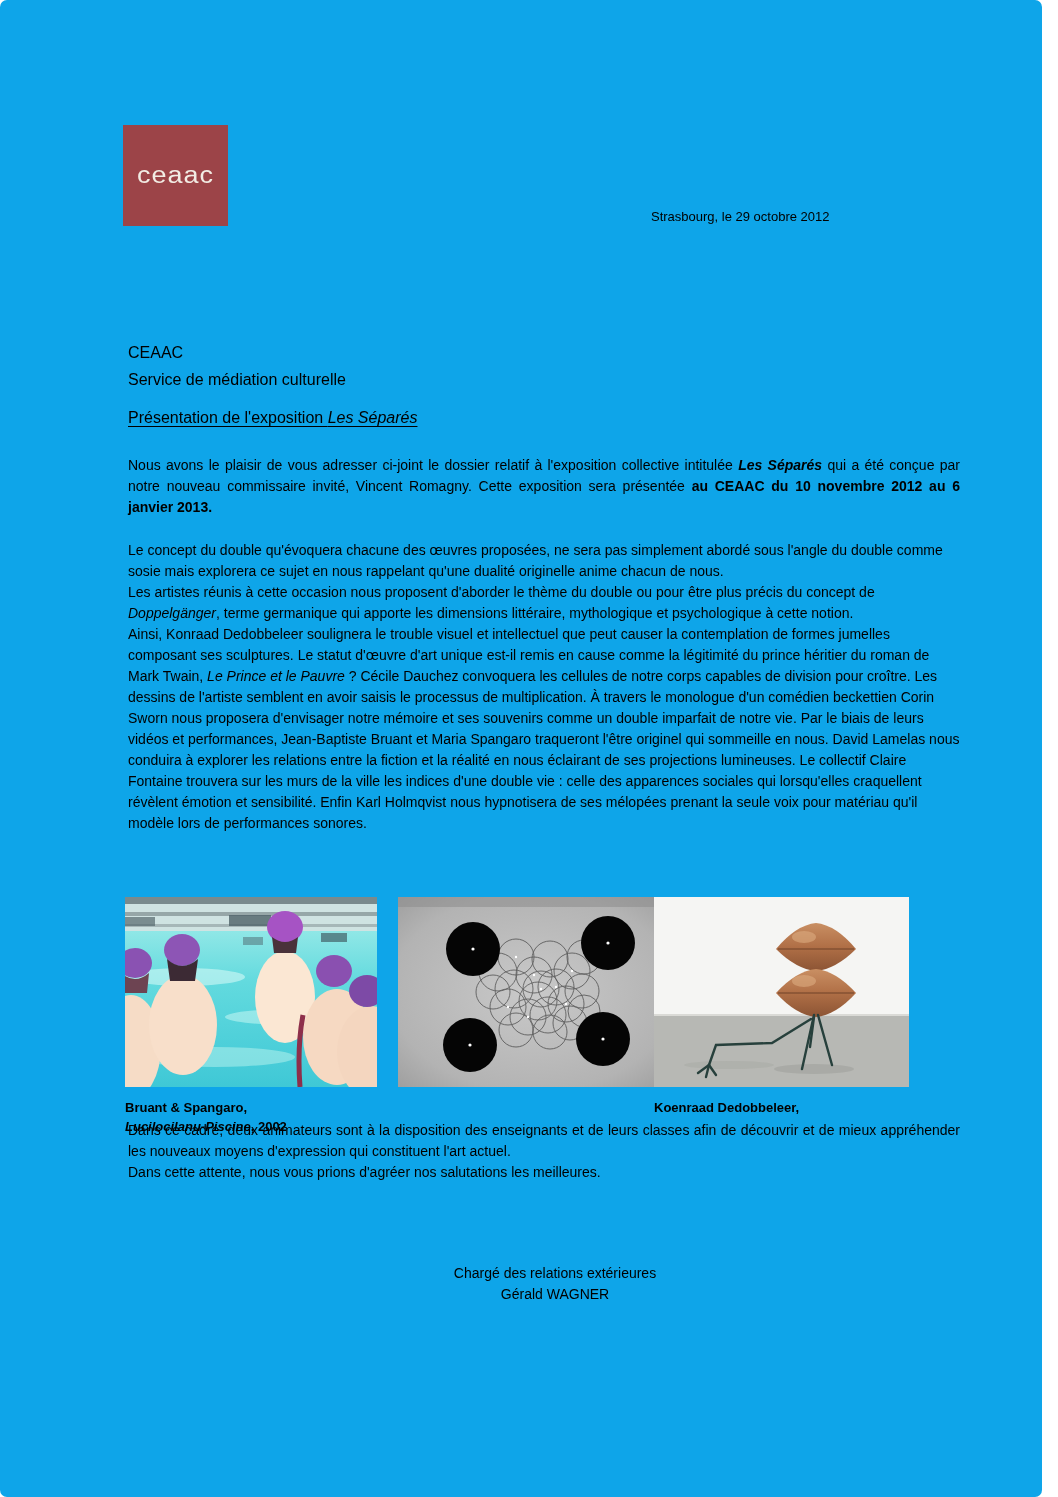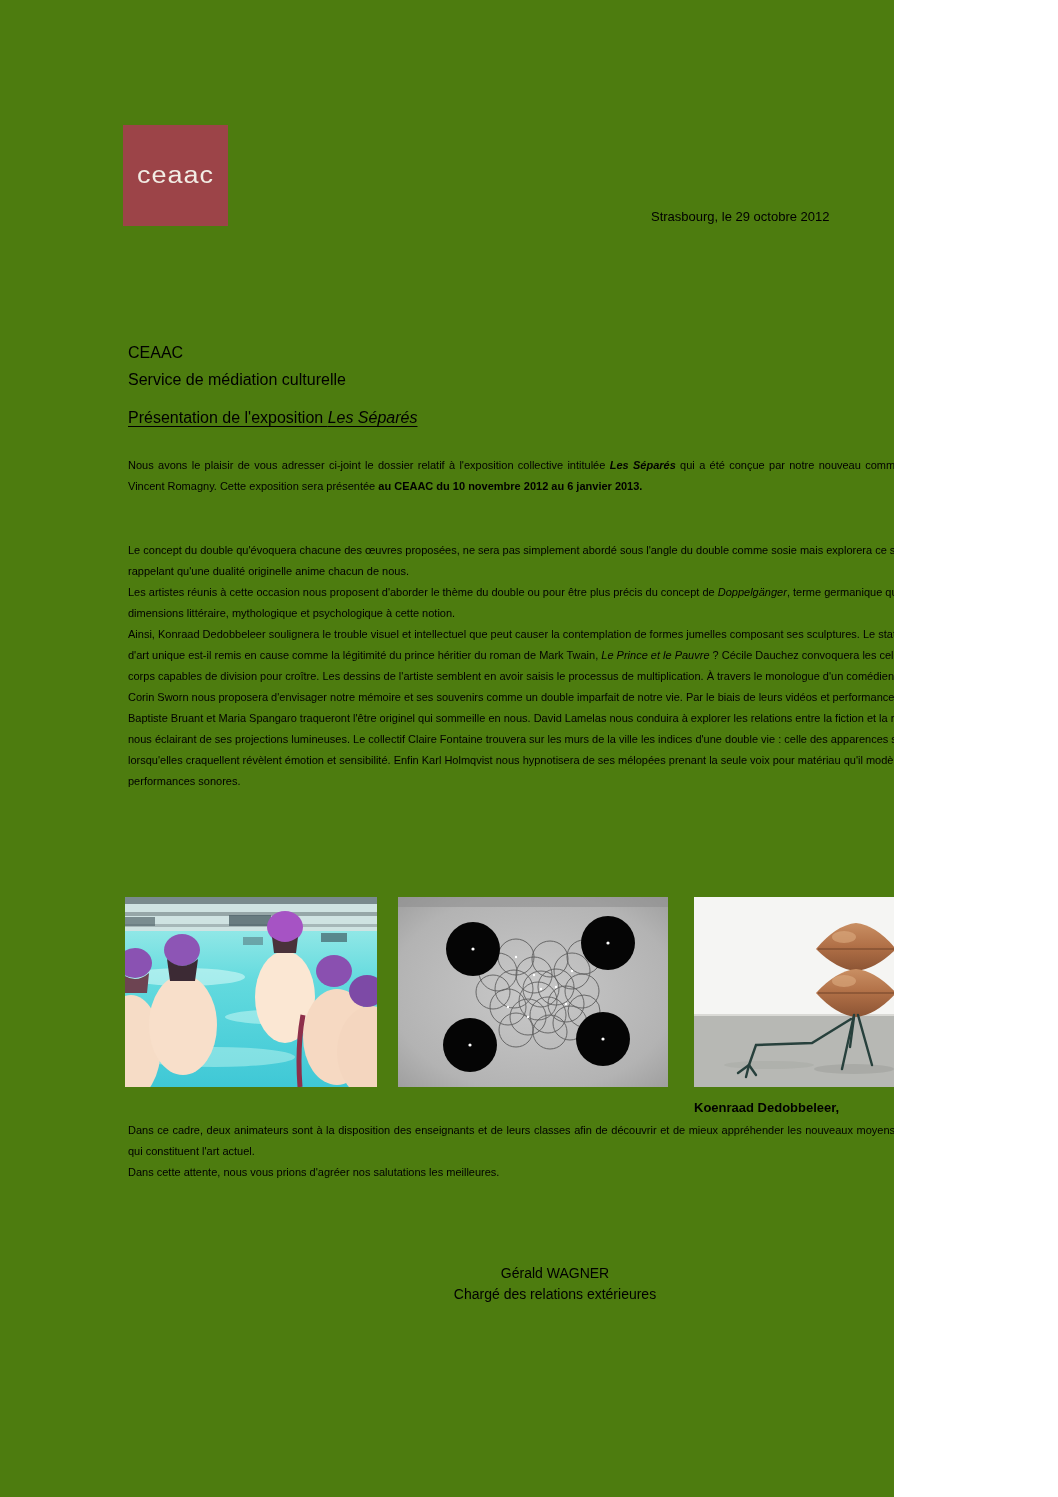--- a/index.html
+++ b/index.html
@@ -1,23 +1,24 @@
 <!DOCTYPE html>
 <html><head>
 <meta charset="utf-8">
 <style>
   * { margin: 0; padding: 0; box-sizing: border-box; }
   html, body { background: #ffffff; }
   body { font-family: "Liberation Sans", sans-serif; color: #000; }
   .page {
     position: relative;
-    width: 894px;
+    width: 1042px;
     height: 1497px;
-    background: #4d7c0f;
+    background: #0ea5e9;
     overflow: hidden;
+    border-radius: 7px;
   }
   .logo {
     position: absolute;
     left: 123px; top: 125px;
     width: 105px; height: 101px;
     display: flex; align-items: center; justify-content: center;
   }
   .logo-text {
     color: #f2ece4;
     font-size: 27px;
@@ -39,21 +40,21 @@
   .heading {
     position: absolute;
     left: 128px; top: 409px;
     font-size: 16px;
   }
   .heading .u { text-decoration: underline; text-underline-offset: 3px; margin-top: 44px; }
   .para {
     position: absolute;
     left: 128px;
     width: 832px;
-    font-size: 11px;
+    font-size: 14px;
     line-height: 21px;
   }
   .justify { text-align: justify; }
   .b { font-weight: bold; }
   .i { font-style: italic; }
   .figure { position: absolute; top: 897px; }
   .figure svg { display: block; }
   .figcap { margin-top: 11px; font-size: 13px; line-height: 19px; }
   .cap-artist { font-weight: bold; }
   .cap-title { font-weight: bold; }
@@ -139,20 +140,24 @@
 
         <ellipse cx="212" cy="140" rx="34" ry="48" fill="#f6d9c2"></ellipse>
         <ellipse cx="209" cy="74" rx="18" ry="16" fill="#8a50b0"></ellipse>
 
         <ellipse cx="246" cy="155" rx="34" ry="46" fill="#f4d6bf"></ellipse>
         <ellipse cx="242" cy="94" rx="18" ry="16" fill="#7d4aa6"></ellipse>
 
         <path d="M 178 118 Q 172 150 175 190" stroke="#8e2f4a" stroke-width="5" fill="none"></path>
       </g>
     </svg>
+    <figcaption class="figcap">
+      <div class="cap-artist">Bruant &amp; Spangaro,</div>
+      <div class="cap-title"><span class="i">Lucilocilanu-Piscine</span><span>, 2002</span></div>
+    </figcaption>
   </figure>
 
   <figure class="figure" style="left:398px; width:270px">
     <svg width="270" height="190" viewBox="0 0 270 190">
       <defs>
         <radialGradient id="paper" cx="0.5" cy="0.5" r="0.75">
           <stop offset="0" stop-color="#c9c9c9"></stop>
           <stop offset="0.7" stop-color="#b3b3b3"></stop>
           <stop offset="1" stop-color="#9a9a9a"></stop>
         </radialGradient>
@@ -199,21 +204,21 @@
         <circle cx="158" cy="90" r="1.2"></circle>
           <circle cx="130" cy="120" r="1.2"></circle>
         <circle cx="174" cy="74" r="1.2"></circle>
           <circle cx="110" cy="110" r="1.2"></circle>
         <circle cx="168" cy="107" r="1.2"></circle>
           <circle cx="143" cy="92" r="1.2"></circle>
       </g>
     </svg>
   </figure>
 
-  <figure class="figure" style="left:694px; width:265px">
+  <figure class="figure" style="left:654px; width:265px">
     <svg width="255" height="190" viewBox="0 0 255 190">
       <defs>
         <linearGradient id="pod" x1="0" y1="0" x2="0" y2="1">
           <stop offset="0" stop-color="#c98f63"></stop>
           <stop offset="0.5" stop-color="#b06f46"></stop>
           <stop offset="1" stop-color="#8c5434"></stop>
         </linearGradient>
       </defs>
 
       <rect width="255" height="118" fill="#f5f5f3"></rect>
@@ -245,17 +250,17 @@
       <div class="cap-artist">Koenraad Dedobbeleer,</div>
     </figcaption>
   </figure>
 
   <div class="para" style="top:1120px">
     <p class="justify"><span>Dans ce cadre, deux animateurs sont à la disposition des enseignants et de leurs classes afin de découvrir et de mieux appréhender les nouveaux moyens d'expression qui constituent l'art actuel.</span></p>
     <p><span>Dans cette attente, nous vous prions d'agréer nos salutations les meilleures.</span></p>
   </div>
 
   <div class="signature">
+    <div>Chargé des relations extérieures</div>
     <div>Gérald WAGNER</div>
-    <div>Chargé des relations extérieures</div>
   </div>
 
 </div>
 
 </body></html>

